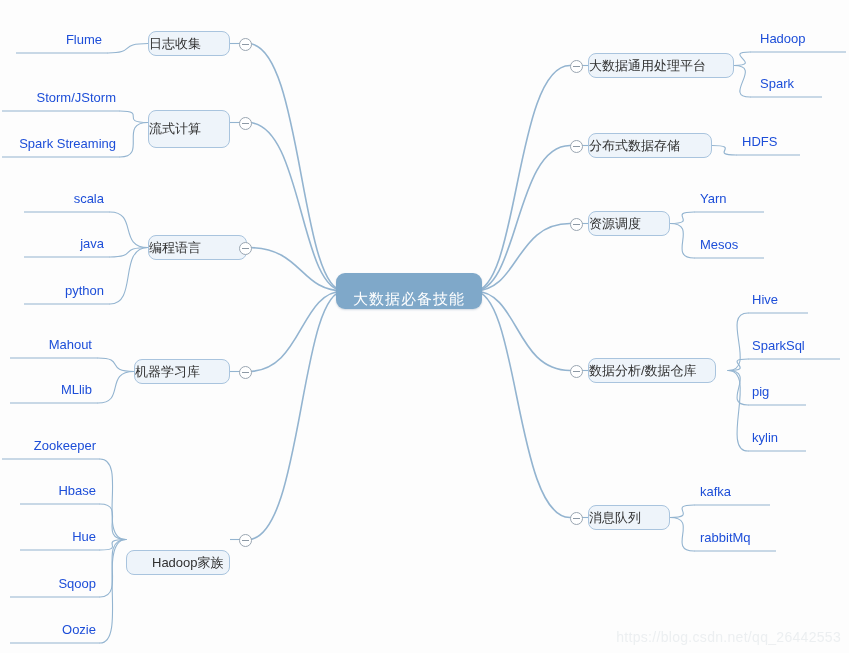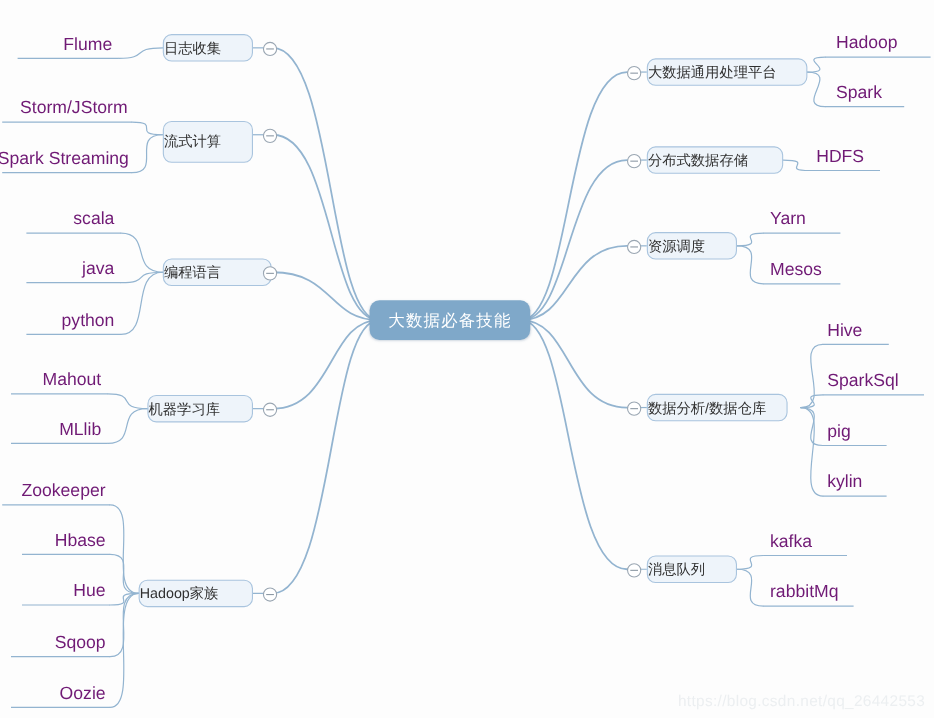--- a/index.html
+++ b/index.html
@@ -21,21 +21,21 @@
     top: 0;
     width: 849px;
     height: 653px;
     pointer-events: none;
   }
 
   
   .root-node {
     position: absolute;
     display: flex;
-    align-items: center;
+    align-items: flex-end;
     justify-content: center;
     background: #7fa8c9;
     color: #ffffff;
     border-radius: 9px;
     font-size: 15px;
     letter-spacing: 1px;
     box-shadow: 0 1px 2px rgba(90,120,150,.28);
     white-space: nowrap;
   }
 
@@ -50,22 +50,22 @@
     border-radius: 8px;
     color: #303030;
     font-size: 13px;
     white-space: nowrap;
     box-sizing: border-box;
   }
 
   
   .leaf-node {
     position: absolute;
-    color: #701a75;
-    font-size: 16px;
+    color: #1d4ed8;
+    font-size: 13px;
     white-space: nowrap;
     box-sizing: border-box;
     padding-bottom: 2px;
   }
   .leaf-node.left  { text-align: right; }
   .leaf-node.right { text-align: left;  }
 
   
   .collapse-toggle {
     position: absolute;
@@ -195,21 +195,21 @@
       <div class="collapse-toggle" style="left: 239px; top: 242px;"></div>
       <div class="leaf-node left" style="left: 20px; top: 191px; width: 84px;"><span>scala</span></div>
       <div class="leaf-node left" style="left: 20px; top: 236px; width: 84px;"><span>java</span></div>
       <div class="leaf-node left" style="left: 20px; top: 283px; width: 84px;"><span>python</span></div>
       <div class="branch-node" style="left: 134px; top: 359px; width: 96px; height: 25px;">
         <span>机器学习库</span>
       </div>
       <div class="collapse-toggle" style="left: 239px; top: 366px;"></div>
       <div class="leaf-node left" style="left: 6px; top: 337px; width: 86px;"><span>Mahout</span></div>
       <div class="leaf-node left" style="left: 6px; top: 382px; width: 86px;"><span>MLlib</span></div>
-      <div class="branch-node" style="left: 126px; top: 527px; width: 104px; height: 25px;">
+      <div class="branch-node" style="left: 126px; top: 550px; width: 104px; height: 25px; padding-left: 25px;">
         <span>Hadoop家族</span>
       </div>
       <div class="collapse-toggle" style="left: 239px; top: 534px;"></div>
       <div class="leaf-node left" style="left: -2px; top: 438px; width: 98px;"><span>Zookeeper</span></div>
       <div class="leaf-node left" style="left: -2px; top: 483px; width: 98px;"><span>Hbase</span></div>
       <div class="leaf-node left" style="left: -2px; top: 529px; width: 98px;"><span>Hue</span></div>
       <div class="leaf-node left" style="left: -2px; top: 576px; width: 98px;"><span>Sqoop</span></div>
       <div class="leaf-node left" style="left: -2px; top: 622px; width: 98px;"><span>Oozie</span></div>
       <div class="branch-node" style="left: 588px; top: 53px; width: 146px; height: 25px;">
         <span>大数据通用处理平台</span>

